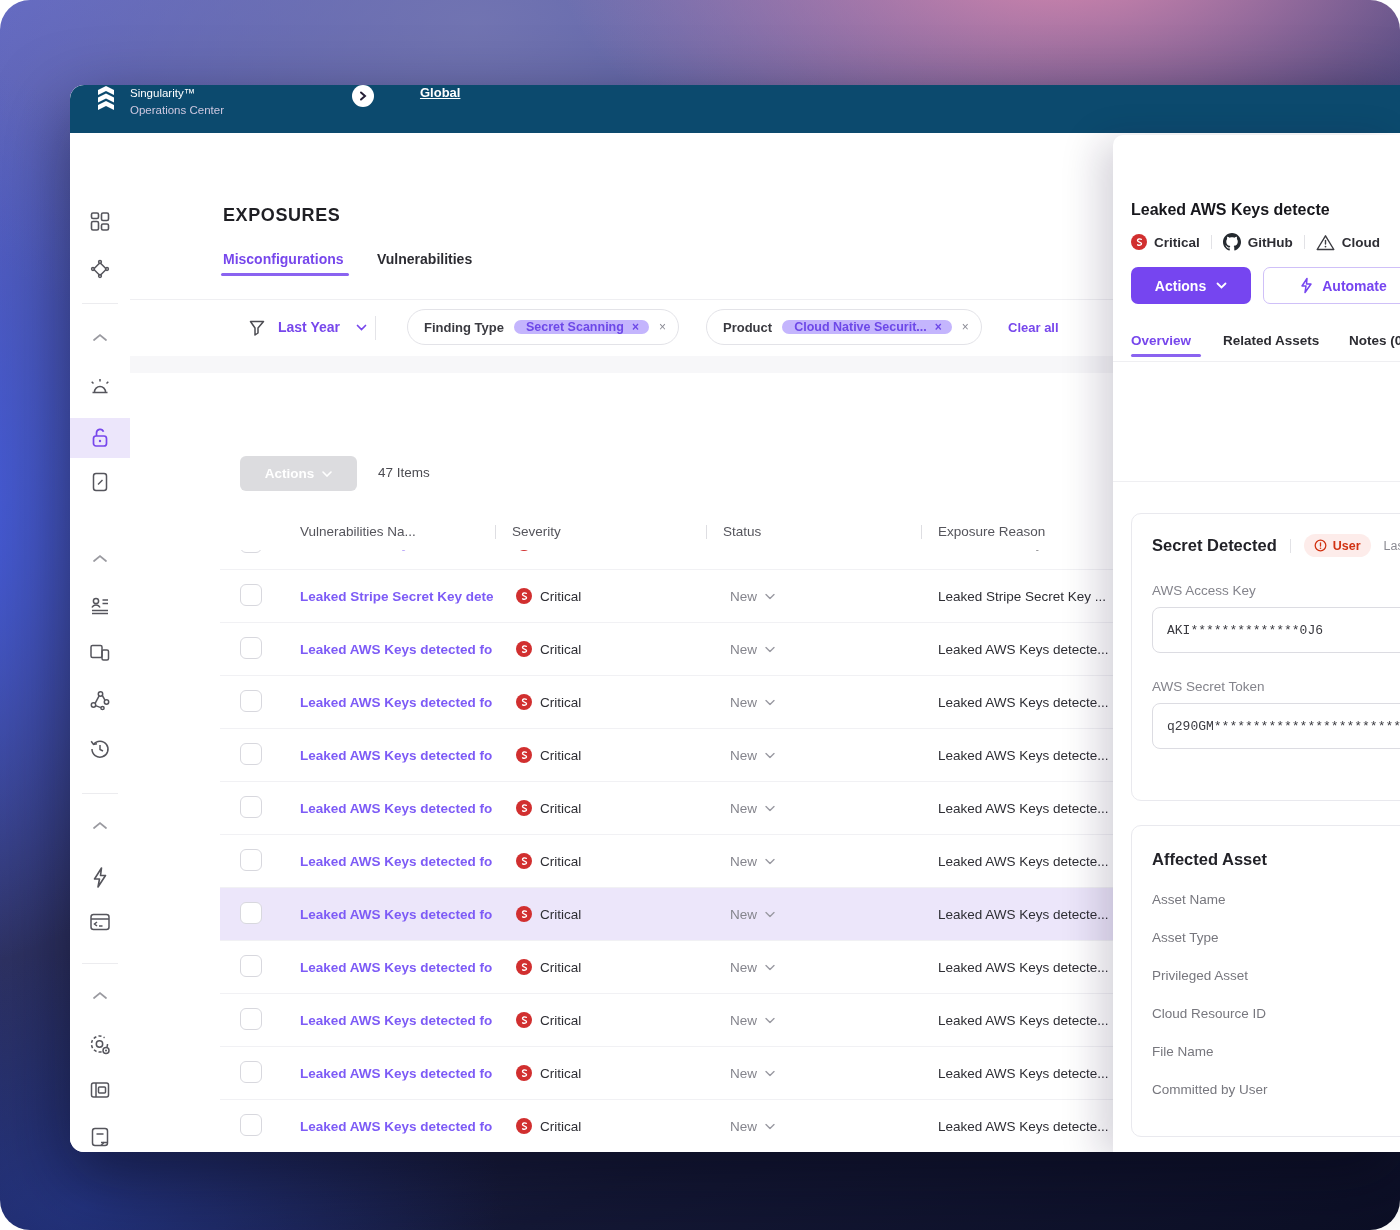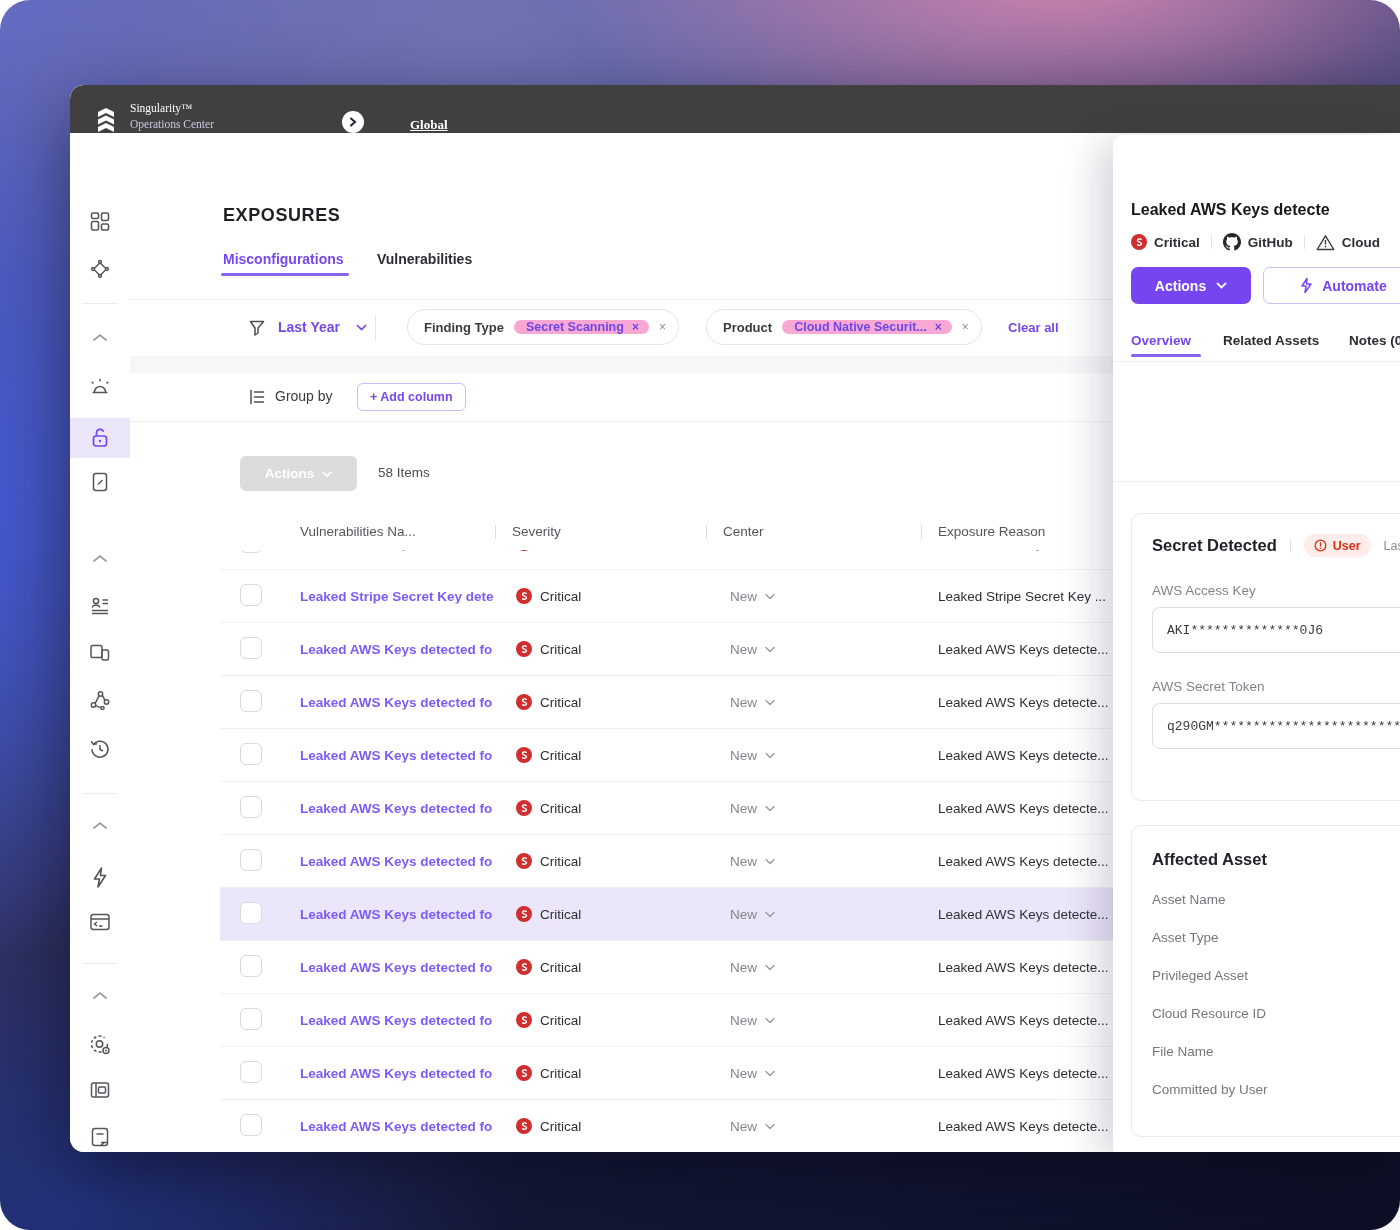--- a/index.html
+++ b/index.html
@@ -11,22 +11,22 @@
     background:
       radial-gradient(820px 420px at 76% -4%, rgba(226,140,176,.95), rgba(226,140,176,0) 62%),
       radial-gradient(620px 760px at -6% 42%, rgba(66,92,228,.95), rgba(66,92,228,0) 60%),
       radial-gradient(900px 560px at 34% 2%, rgba(118,120,178,.85), rgba(118,120,178,0) 68%),
       radial-gradient(700px 420px at 6% 98%, rgba(40,70,190,.45), rgba(40,70,190,0) 60%),
       linear-gradient(155deg,#6168c6 0%,#4a4f92 26%,#2c3060 52%,#141836 78%,#0c0f26 100%);}
   
   .app{position:absolute;left:70px;top:85px;right:0;height:1067px;background:#fff;
        border-radius:14px 0 0 14px;overflow:hidden;box-shadow:0 24px 70px rgba(5,5,20,.5);}
   
-  .topbar{position:absolute;left:0;top:0;right:0;height:48px;background:#404040;
-          display:flex;align-items:flex-end;border-radius:14px 0 0 0;font-family:Liberation Serif, serif;}
+  .topbar{position:absolute;left:0;top:0;right:0;height:48px;background:#0c4a6e;
+          display:flex;align-items:flex-start;border-radius:14px 0 0 0;}
   .s1-logo{margin-left:24px}
   .brand{margin-left:12px;color:#fff;font-size:11.5px;line-height:1.45;}
   .brand .sub{color:#cfc8e0}
   .scope-chev{margin-left:128px;width:22px;height:22px;border-radius:50%;background:#fff;
           display:flex;align-items:center;justify-content:center;}
   .global{margin-left:46px;color:#fff;font-size:13px;font-weight:700;text-decoration:underline;cursor:pointer;}
   
   .sidebar{position:absolute;left:0;top:48px;width:60px;bottom:0;background:#fff;border-right:1px solid #ededf1;}
   .sb{position:absolute;left:50%;transform:translateX(-50%);color:#55555c;}
   .sb-div{position:absolute;left:12px;width:36px;border-top:1px solid #ececef;}
@@ -44,21 +44,21 @@
   
   .filter-row{position:absolute;left:0;right:0;top:166px;height:56px;border-top:1px solid #efeff2;border-bottom:1px solid #efeff2;background:#fff;}
   .funnel{position:absolute;left:118px;top:19px}
   .time-filter{position:absolute;left:148px;top:19px;display:flex;align-items:center;gap:16px;color:#7747ec;
       font-size:14px;font-weight:700;cursor:pointer;}
   .vsep{position:absolute;left:245px;top:16px;height:24px;border-left:1px solid #e4e4e8;}
   .pillgroup{position:absolute;top:9px;height:36px;border:1px solid #e3e3e8;border-radius:19px;background:#fff;
       display:flex;align-items:center;padding:0 12px 0 16px;gap:10px;box-sizing:border-box;}
   .pg1{left:277px}.pg2{left:576px}
   .pill-label{font-size:13px;font-weight:700;color:#3a3a40;}
-  .chip{background:#f9a8d4;border-radius:14px;height:14px;display:flex;align-items:center;gap:8px;
+  .chip{background:#c4b5fd;border-radius:14px;height:14px;display:flex;align-items:center;gap:8px;
       padding:0 10px 0 12px;color:#6d48e8;font-size:12.5px;font-weight:700;cursor:pointer;}
   .chip .x,.pill-x{color:#8a8a94;font-size:12px;cursor:pointer;}
   .chip .x{color:#6d48e8}
   .clear-all{position:absolute;left:878px;top:20px;color:#7747ec;font-size:13px;font-weight:700;cursor:pointer;}
   
   .gap-band{position:absolute;left:0;right:0;top:223px;height:17px;background:#f7f7f9;}
   .group-row{position:absolute;left:0;right:0;top:240px;height:48px;background:#fff;border-bottom:1px solid #f1f1f4;}
   .group-ico{position:absolute;left:118px;top:15px}
   .group-label{position:absolute;left:145px;top:15px;font-size:14px;color:#3a3a40;}
   .add-col{position:absolute;left:227px;top:10px;height:28px;padding:0 12px;border:1px solid #cbbcf7;border-radius:6px;
@@ -322,44 +322,34 @@
           <span class="x">×</span>
         </span>
         <span class="pill-x">×</span>
       </div>
 
       <a class="clear-all">Clear all</a>
     </div>
 
     <div class="gap-band"></div>
 
-    <div class="group-row">
-      <svg class="group-ico" width="18" height="18" viewBox="0 0 18 18" fill="none" stroke="#4c4c52" stroke-width="1.5" stroke-linecap="round">
-        <line x1="3" y1="2.5" x2="3" y2="15.5"></line>
-          <line x1="6.5" y1="4" x2="15.5" y2="4"></line>
-          <line x1="6.5" y1="9" x2="15.5" y2="9"></line>
-          <line x1="6.5" y1="14" x2="15.5" y2="14"></line>
-      </svg>
-      <span class="group-label">Group by</span>
-      <button class="add-col">+ Add column</button>
-    </div>
 
     <button class="actions-disabled">
       <span>Actions</span>
       <svg class="chev-svg" width="10" height="6" viewBox="0 0 10 6">
           <polyline points="1,1 5,5 9,1" fill="none" stroke="#fff" stroke-width="1.6" stroke-linecap="round"></polyline>
         </svg>
     </button>
-    <span class="items-count">58 Items</span>
+    <span class="items-count">47 Items</span>
 
     <div class="table">
       <div class="thead">
         <div class="th th0">Vulnerabilities Na...</div>
         <div class="th th1">Severity</div>
-        <div class="th th2">Center</div>
+        <div class="th th2">Status</div>
         <div class="th th3">Exposure Reason</div>
         <div class="th th4">As...</div>
       </div>
       <div class="tbody">
           <div class="row-clip partial-top">
     <div class="row-inner">
       <span class="checkbox"></span>
       <a class="cell cell-name">Leaked AWS Keys detected fo</a>
       <span class="cell cell-sev">
         <svg width="16" height="16" viewBox="0 0 16 16">

